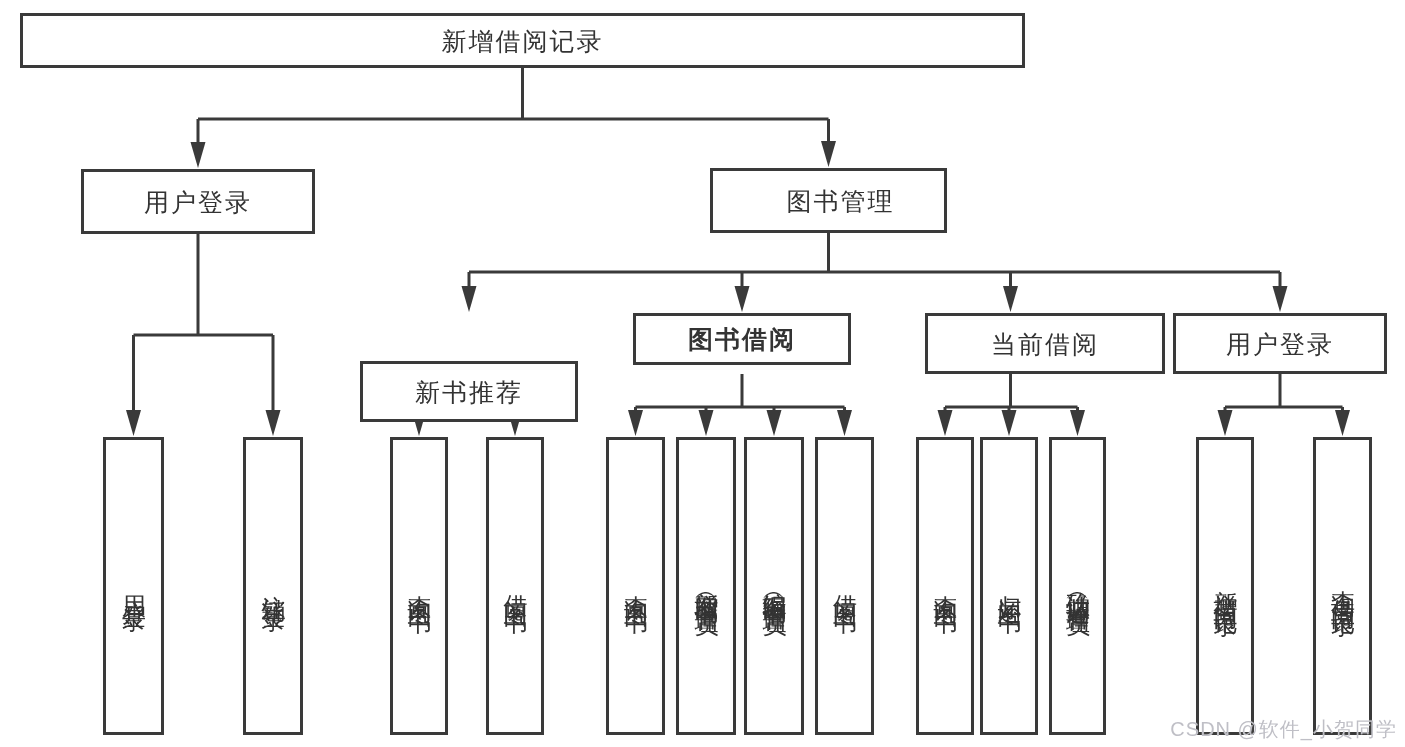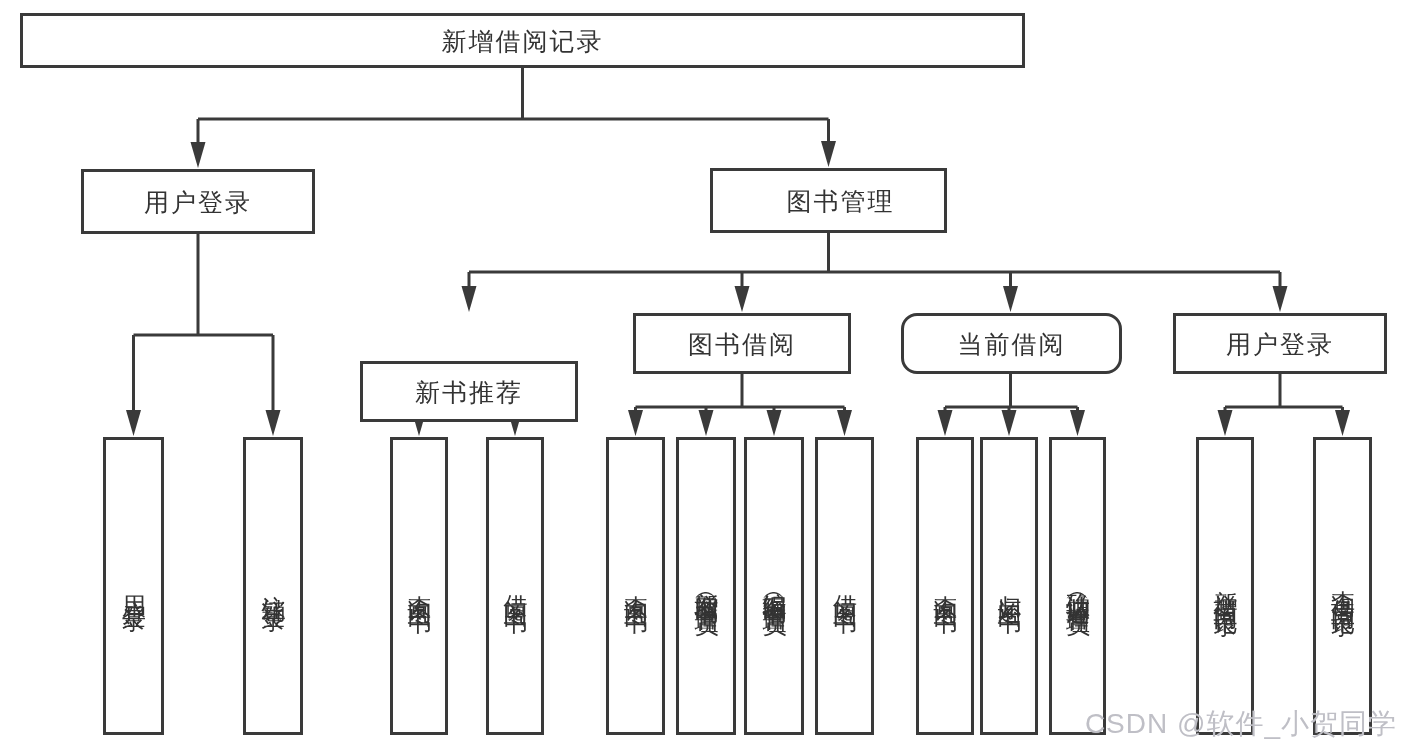--- a/index.html
+++ b/index.html
@@ -17,21 +17,21 @@
     font-size:25px;letter-spacing:2px;line-height:1.2;
     white-space:nowrap;
   }
   .vnode{
     writing-mode:vertical-rl;text-orientation:mixed;
     font-size:24px;letter-spacing:5px;white-space:normal;
   }
   .vnode.long{letter-spacing:3px;}
   #watermark{
     position:absolute;right:8px;bottom:4px;z-index:2;
-    color:#bfbfc6;font-size:28px;letter-spacing:1px;
+    color:#bfbfc6;font-size:20px;letter-spacing:1px;
     text-shadow:0 0 1px rgba(255,255,255,0.6);
   }
 </style>
 </head>
 <body>
 
 <div id="stage">
 
   <svg id="connectors" width="1405" height="747" viewBox="0 0 1405 747">
     <g stroke="#3a3a3a" stroke-width="3" fill="none">
@@ -72,22 +72,22 @@
       <polygon points="1342.5,436 1335,410 1350,410"></polygon>
     </g>
   </svg>
 
   <div class="node" style="left:20px;top:13px;width:1005px;height:55px;">新增借阅记录</div>
 
   <div class="node" style="left:81px;top:169px;width:234px;height:65px;">用户登录</div>
   <div class="node" style="left:710px;top:168px;width:237px;height:65px;padding-left:24px;">图书管理</div>
 
   <div class="node" style="left:360px;top:313px;width:218px;height:61px;margin-top:48px;">新书推荐</div>
-  <div class="node" style="left:633px;top:313px;width:218px;height:61px;">图书借阅</div>
-  <div class="node" style="left:901px;top:313px;width:221px;height:61px;border-radius:16px;">当前借阅</div>
+  <div class="node" style="left:633px;top:313px;width:218px;height:52px;font-weight:bold;">图书借阅</div>
+  <div class="node" style="left:925px;top:313px;width:240px;height:61px;">当前借阅</div>
   <div class="node" style="left:1173px;top:313px;width:214px;height:61px;">用户登录</div>
 
   <div class="node vnode" style="left:103px;top:437px;width:61px;height:298px;">用户登录</div>
   <div class="node vnode" style="left:243px;top:437px;width:60px;height:298px;">注销登录</div>
 
   <div class="node vnode" style="left:390px;top:437px;width:58px;height:298px;">查询图书</div>
   <div class="node vnode" style="left:486px;top:437px;width:58px;height:298px;">借阅图书</div>
 
   <div class="node vnode" style="left:606px;top:437px;width:59px;height:298px;">查询图书</div>
   <div class="node vnode long" style="left:676px;top:437px;width:60px;height:298px;">新增图书（管理员）</div>

